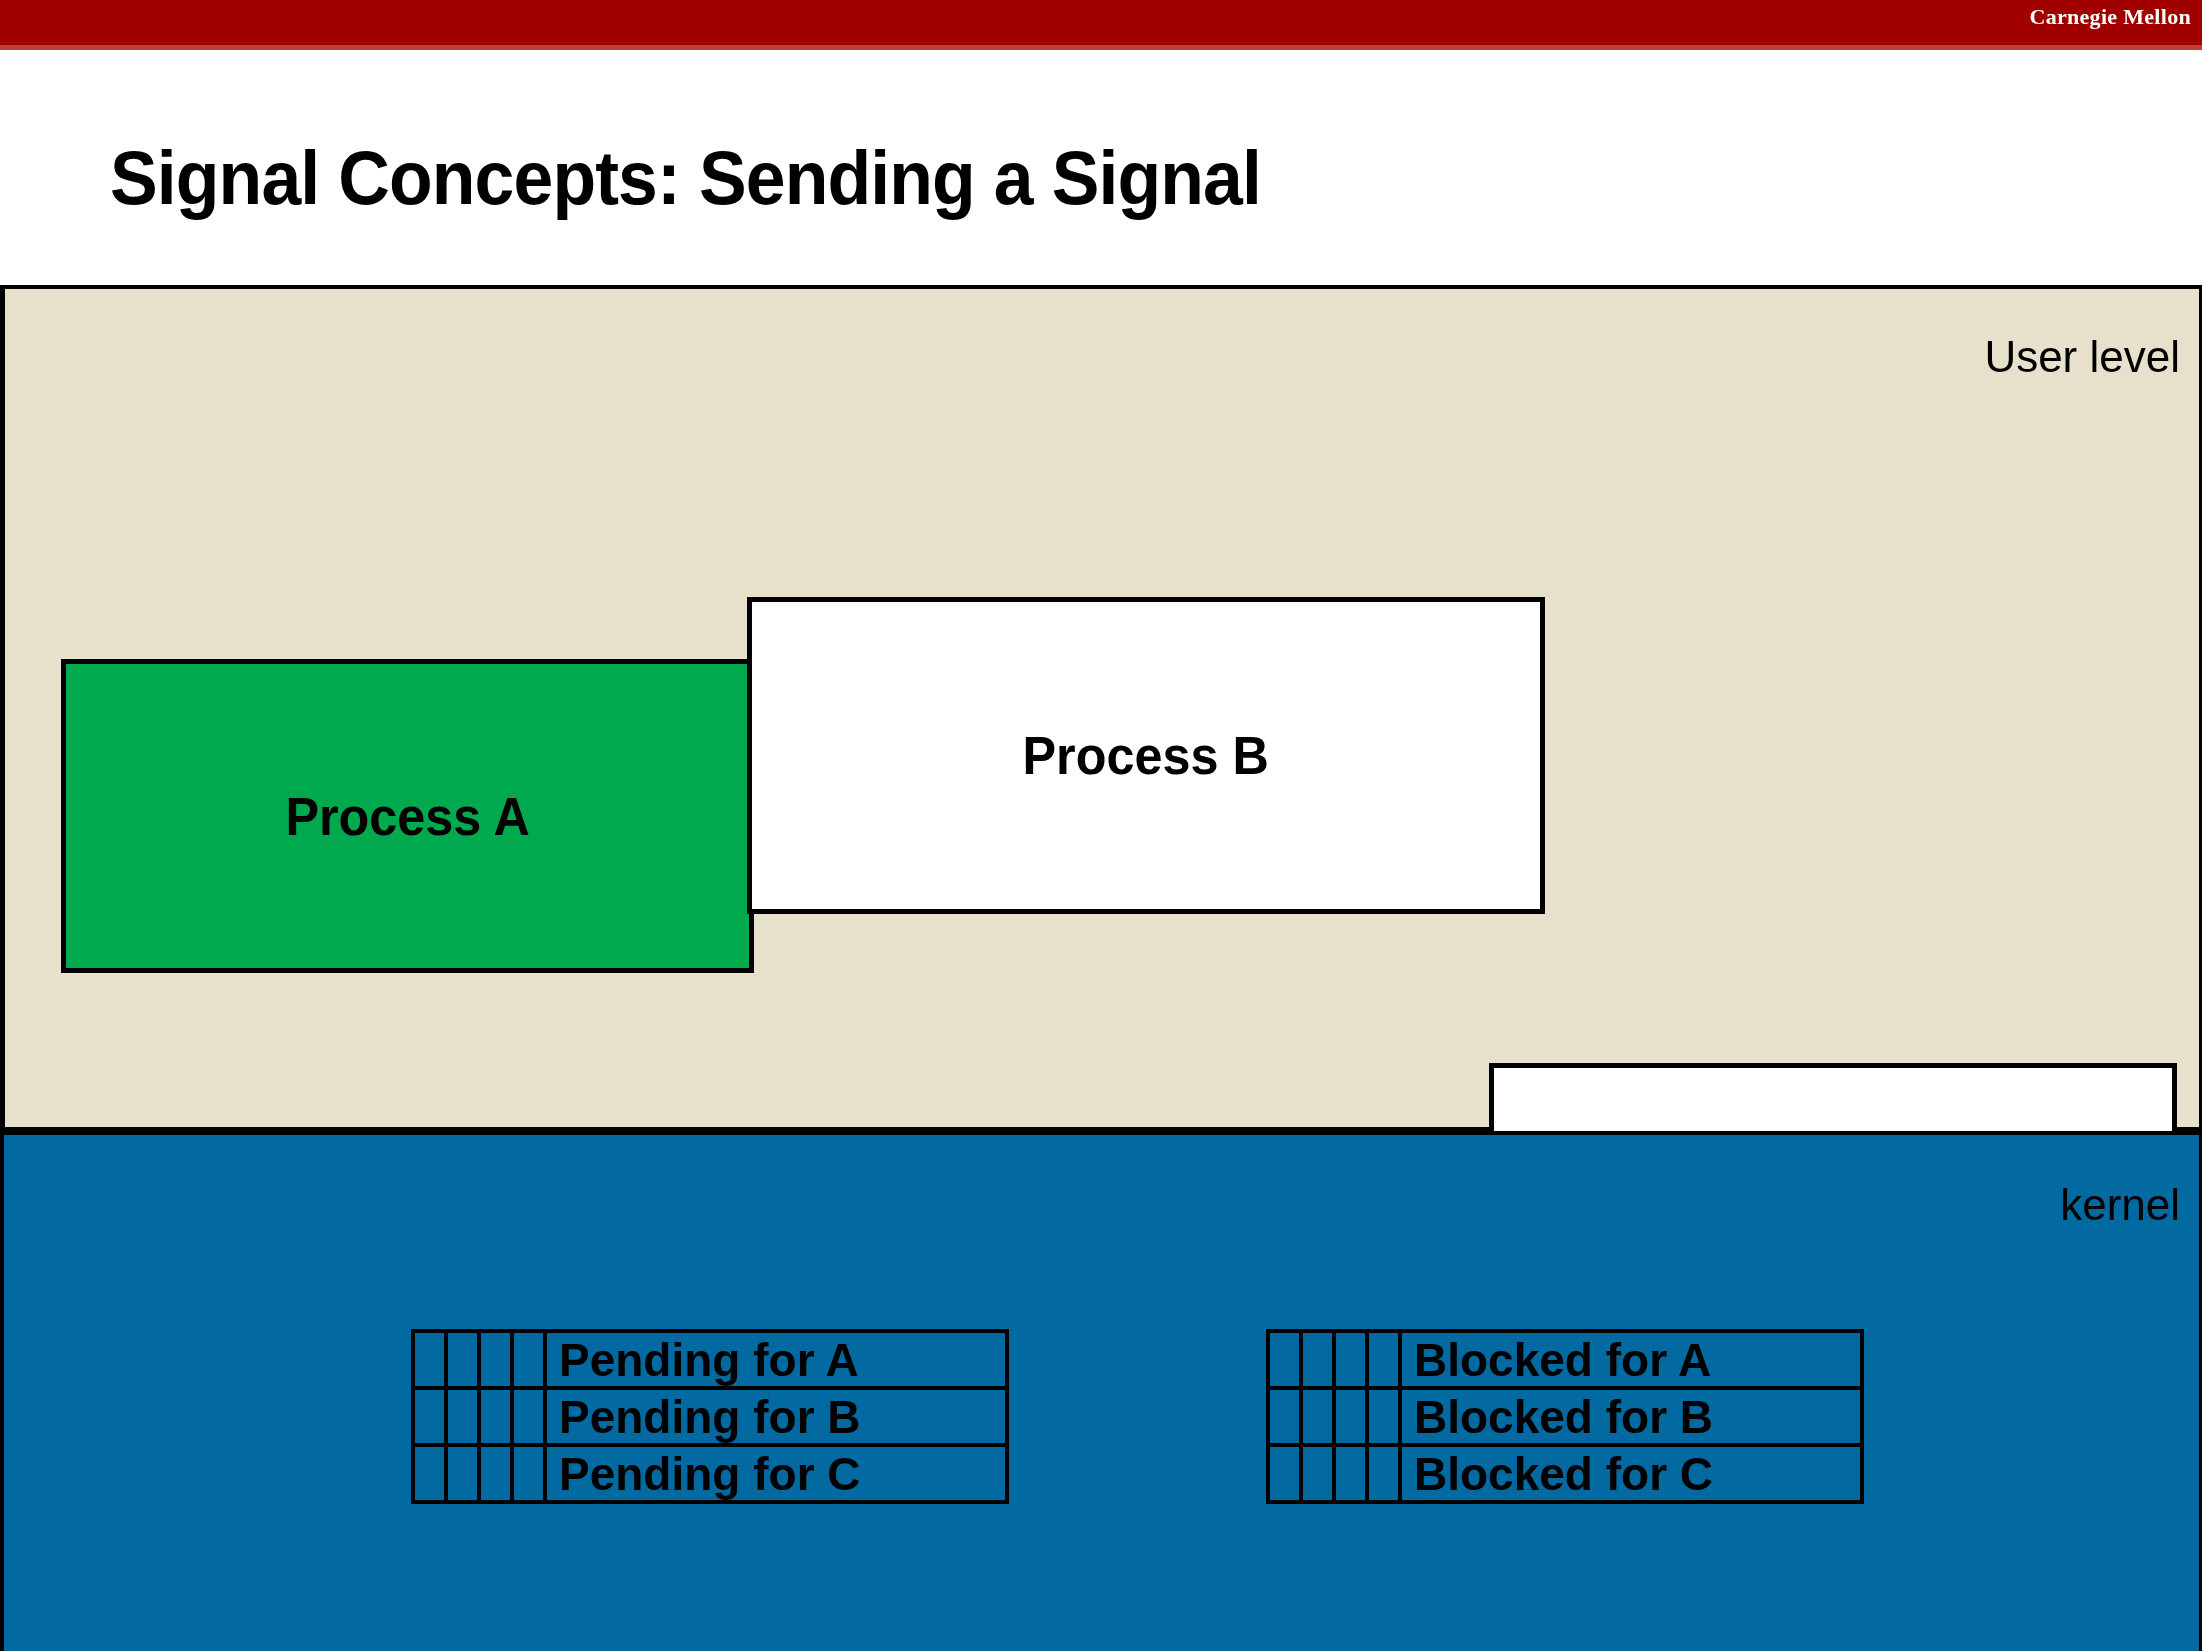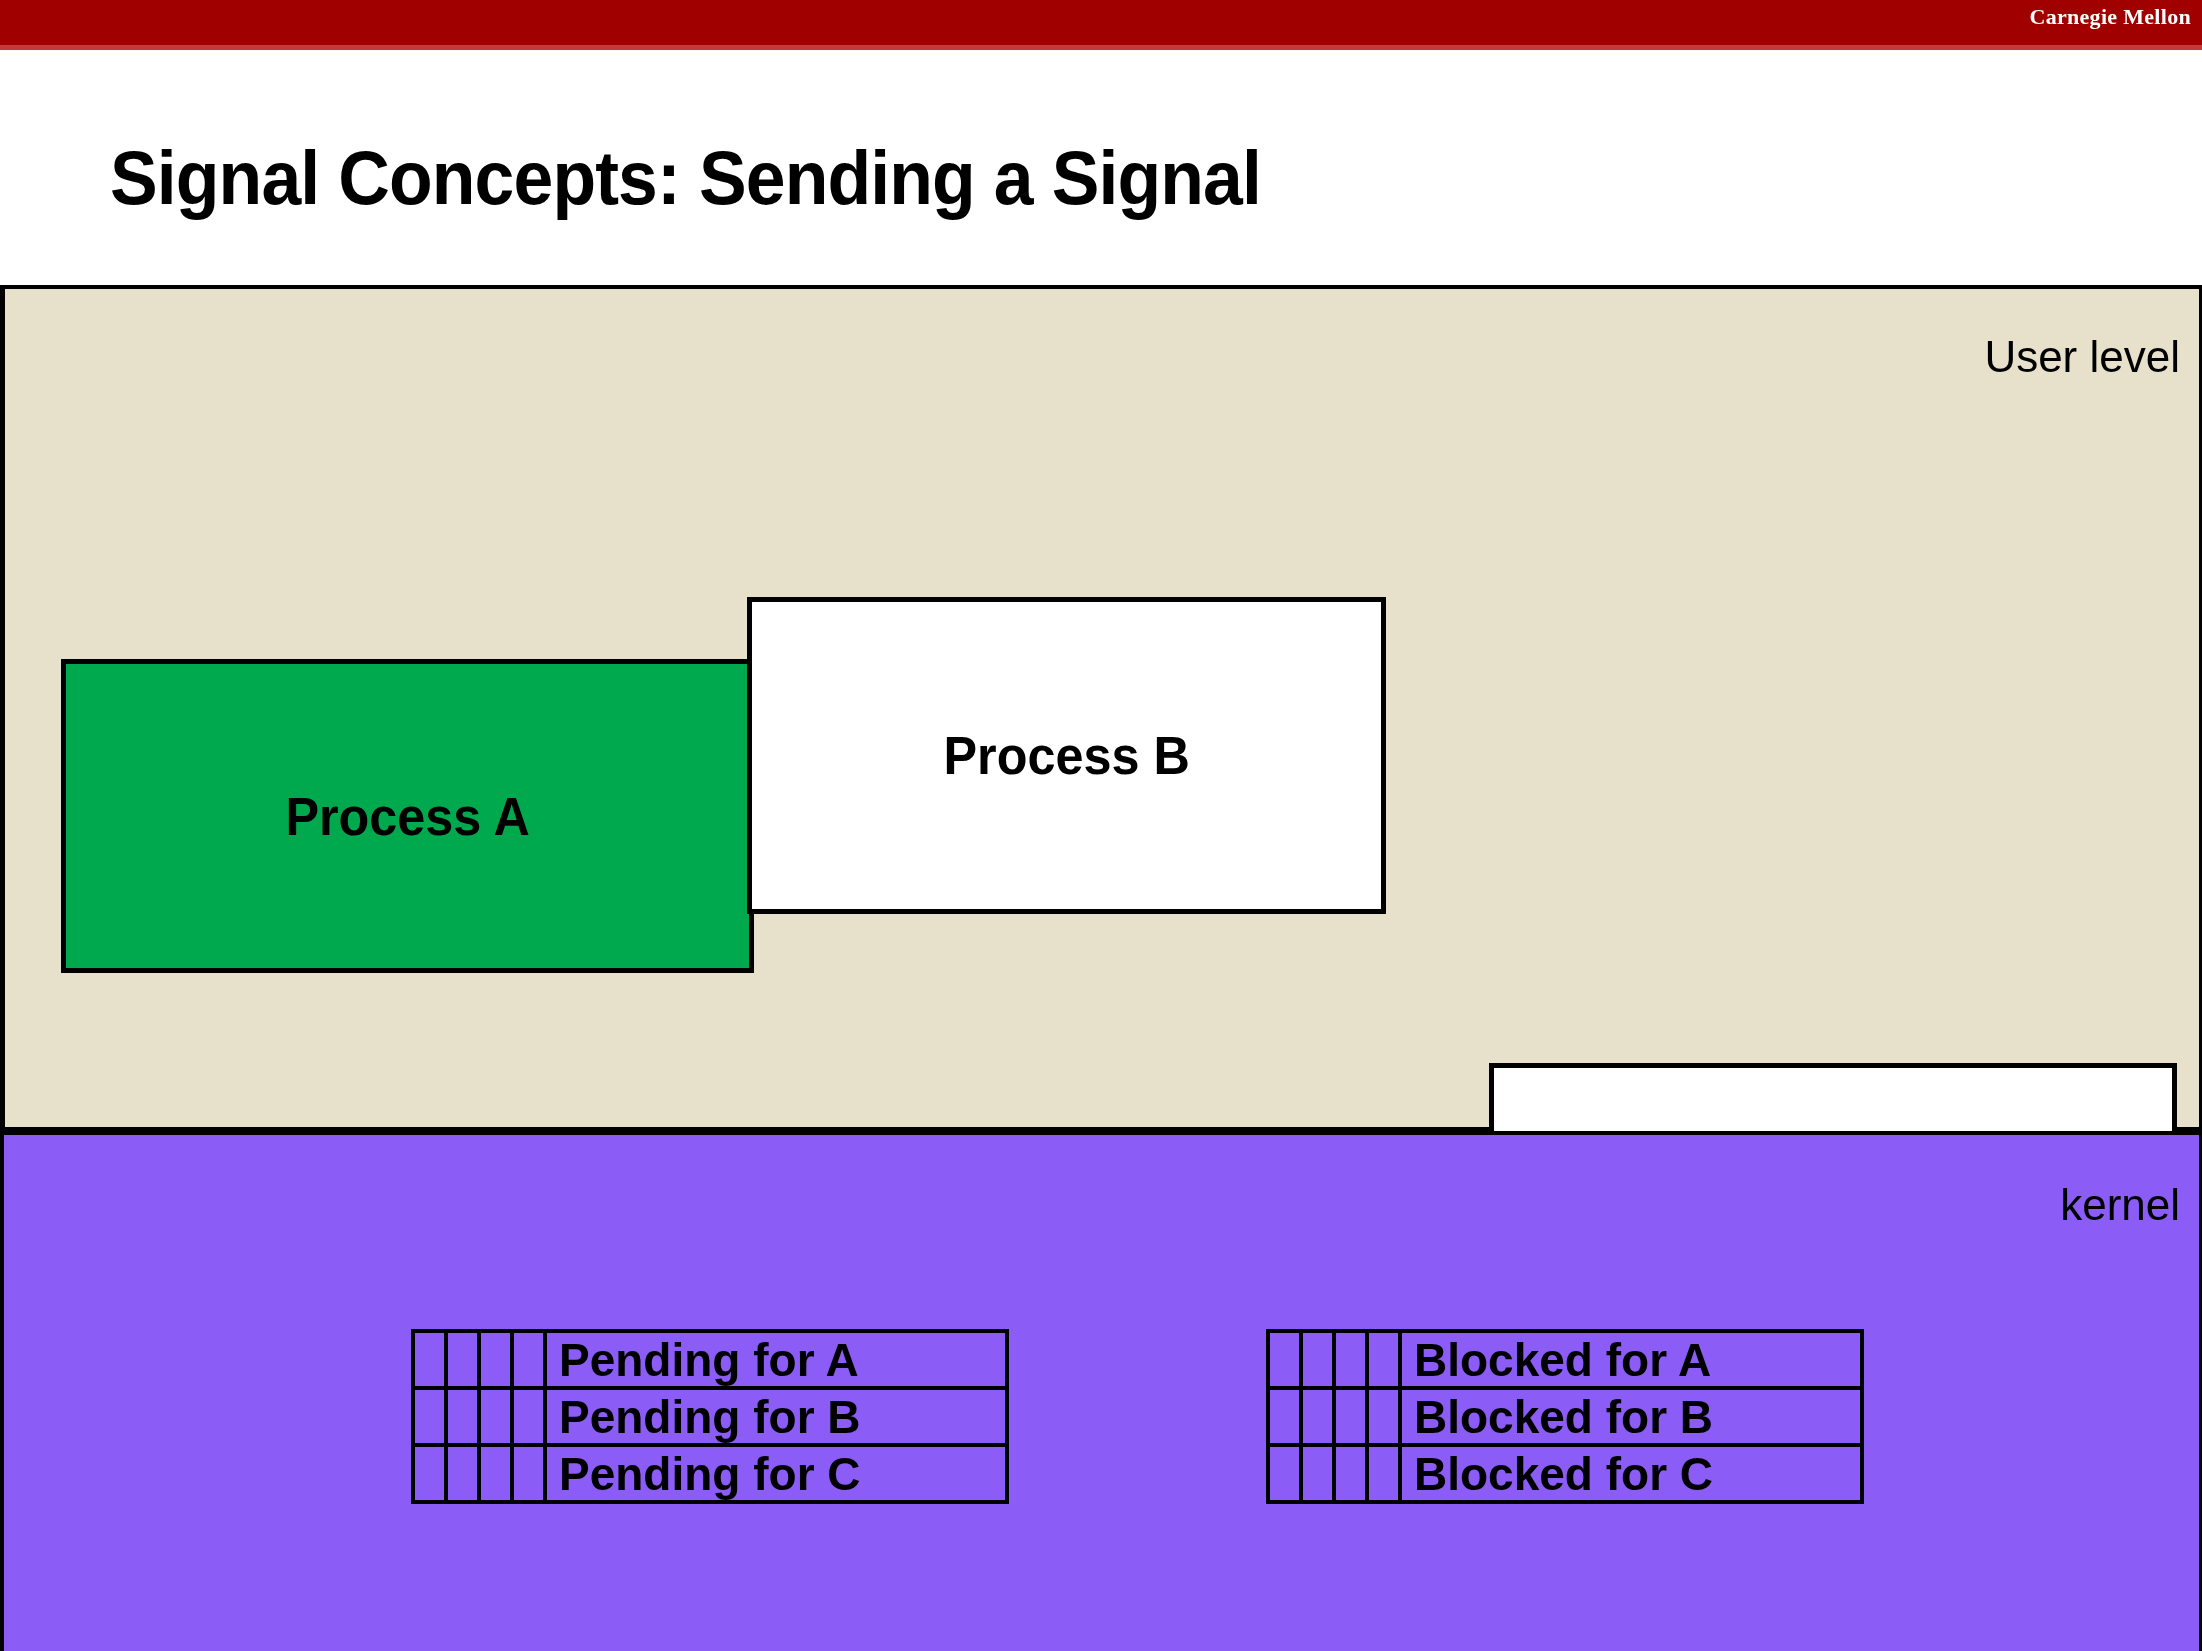--- a/index.html
+++ b/index.html
@@ -75,21 +75,21 @@
     height: 846px;
     background: #e7e0ca;
     border: 4.3px solid #000000;
     border-left-width: 5.2px;
   }
   .region-kernel {
     left: 0;
     top: 1131px;
     width: 2203px;
     height: 521px;
-    background: #8b5cf6;
+    background: #0369a1;
     border: 4.3px solid #000000;
     border-bottom: none;
     padding-left: 40px;
   }
   .region-label {
     position: absolute;
     font-family: "Liberation Sans", sans-serif;
     font-weight: normal;
     font-size: 44px;
     color: #000000;
@@ -124,21 +124,21 @@
   .proc-a {
     left: 56px;
     top: 370px;
     width: 693px;
     height: 314px;
     background: #00a84e;
   }
   .proc-b {
     left: 742px;
     top: 308px;
-    width: 639px;
+    width: 798px;
     height: 317px;
     background: #ffffff;
   }
   .proc-c {
     left: 1484px;
     top: 774px;
     width: 688px;
     height: 317px;
     background: #ffffff;
   }

